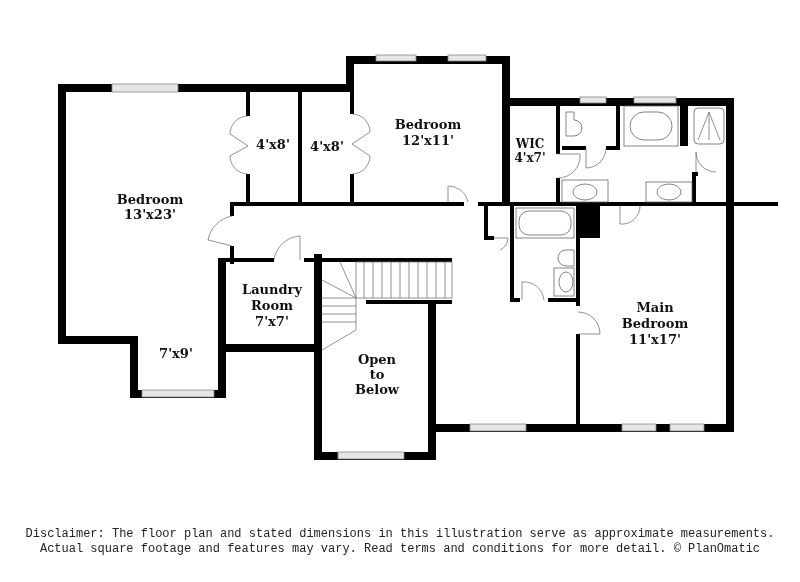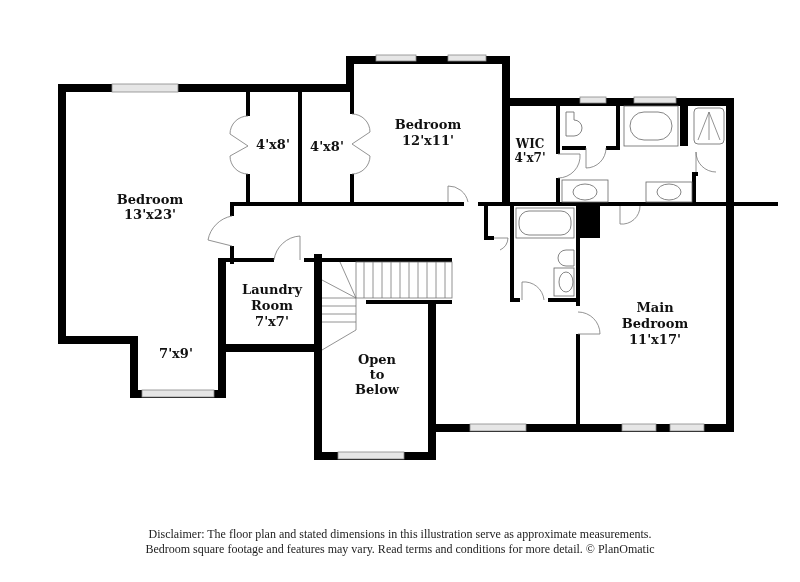--- a/index.html
+++ b/index.html
@@ -6,21 +6,21 @@
   body { width: 800px; height: 582px; position: relative; overflow: hidden; font-family: "DejaVu Serif", serif; }
   #plan { position: absolute; left: 0; top: 0; width: 800px; height: 582px; }
   .wall { fill: #000; }
   .win { fill: #e6e6e6; stroke: #888; stroke-width: 0.8; }
   .door { fill: none; stroke: #777; stroke-width: 0.8; }
   .fixture { fill: #fff; stroke: #666; stroke-width: 0.8; }
   .stair { fill: none; stroke: #777; stroke-width: 0.8; }
   .label { font-family: "DejaVu Serif", serif; font-weight: bold; font-size: 13px; fill: #111; text-anchor: middle; }
   .label-sm { font-family: "DejaVu Serif", serif; font-weight: bold; font-size: 12px; fill: #111; text-anchor: middle; }
   .disclaimer { position: absolute; left: 0; width: 800px; top: 527px; text-align: center;
-    font-family: Liberation Serif, serif; font-size: 12px; color: #222; line-height: 15px; }
+    font-family: Liberation Mono, monospace; font-size: 12px; color: #222; line-height: 15px; }
 </style>
 </head>
 <body>
 
 <svg id="plan" viewBox="0 0 800 582" xmlns="http://www.w3.org/2000/svg">
 
   <g>
 
     <rect class="wall" x="58" y="84" width="296" height="8"></rect>
 
@@ -192,14 +192,14 @@
     <text class="label" x="377" y="379">to</text>
     <text class="label" x="377" y="394">Below</text>
     <text class="label" x="655" y="312">Main</text>
     <text class="label" x="655" y="328">Bedroom</text>
     <text class="label" x="655" y="344">11'x17'</text>
   </g>
 </svg>
 
 <div class="disclaimer">
   <div>Disclaimer: The floor plan and stated dimensions in this illustration serve as approximate measurements.</div>
-  <div>Bedroom square footage and features may vary. Read terms and conditions for more detail. © PlanOmatic</div>
+  <div>Actual square footage and features may vary. Read terms and conditions for more detail. © PlanOmatic</div>
 </div>
 
 </body></html>

